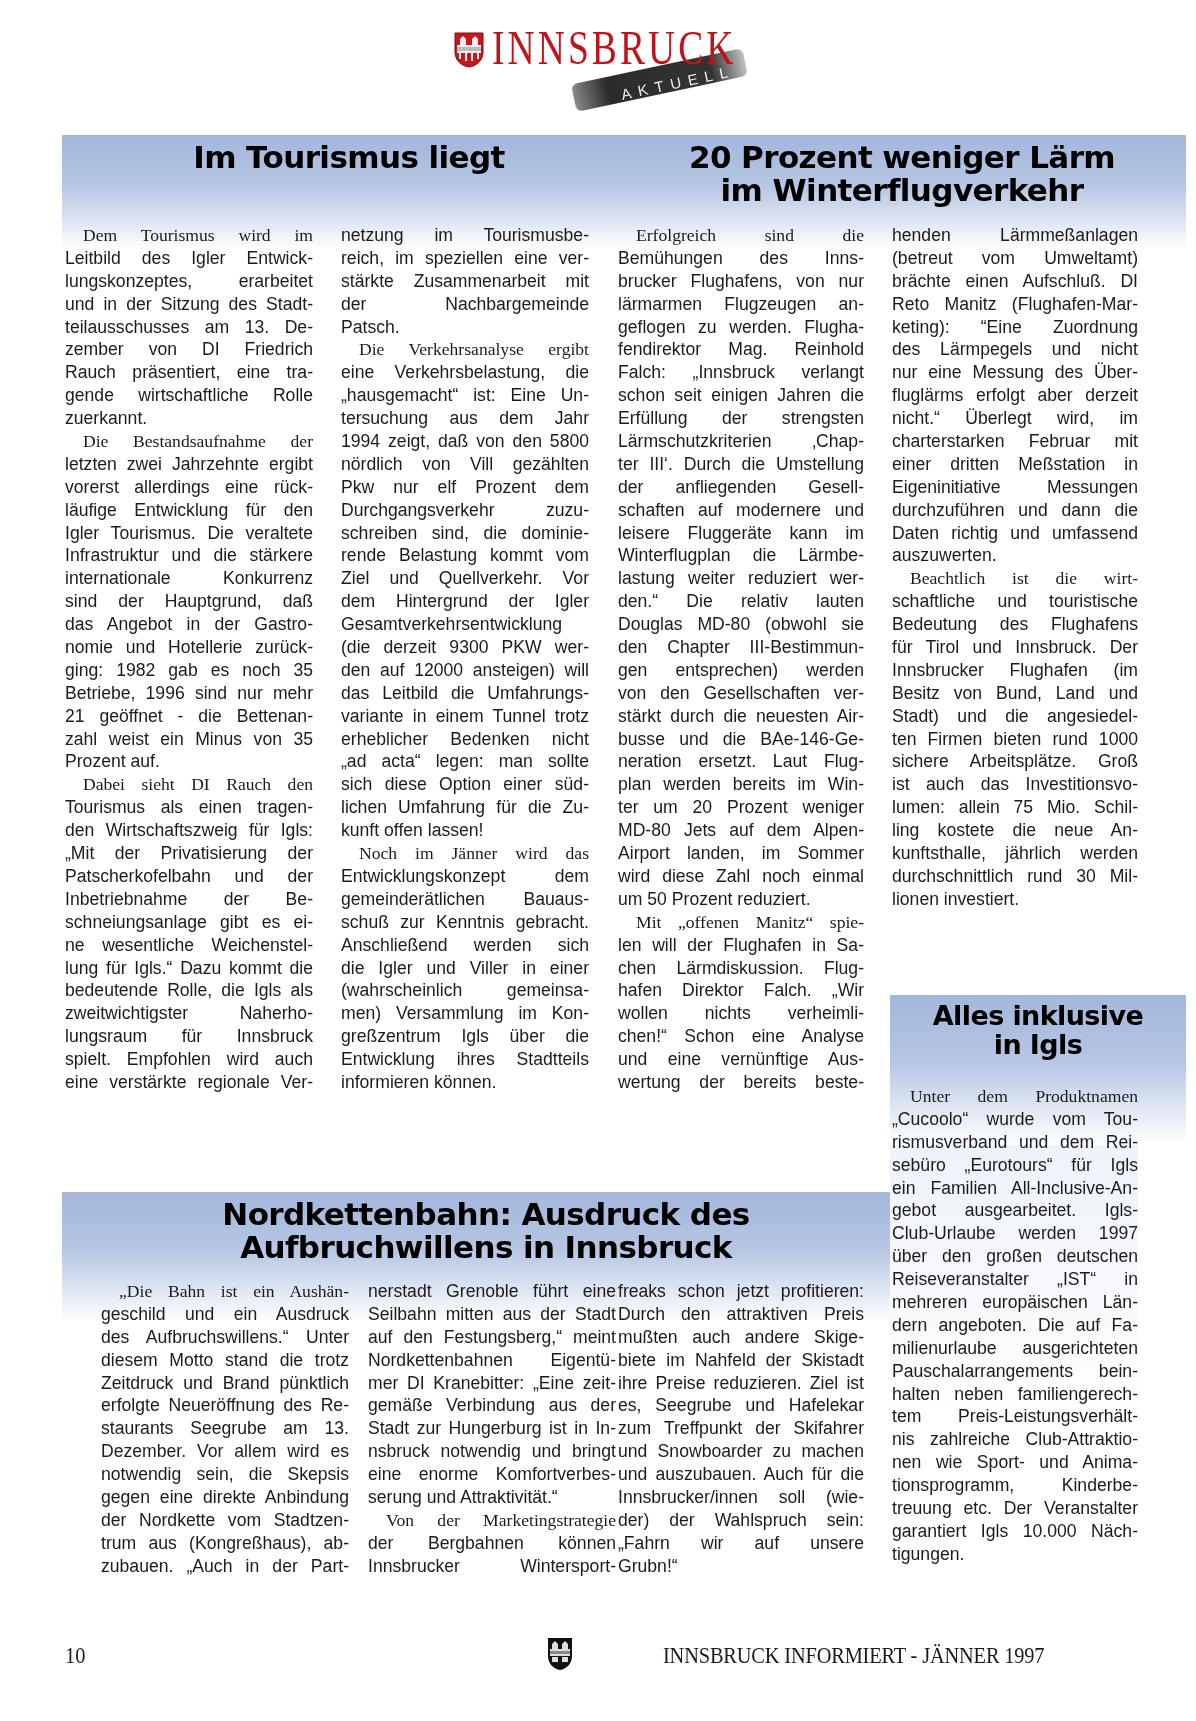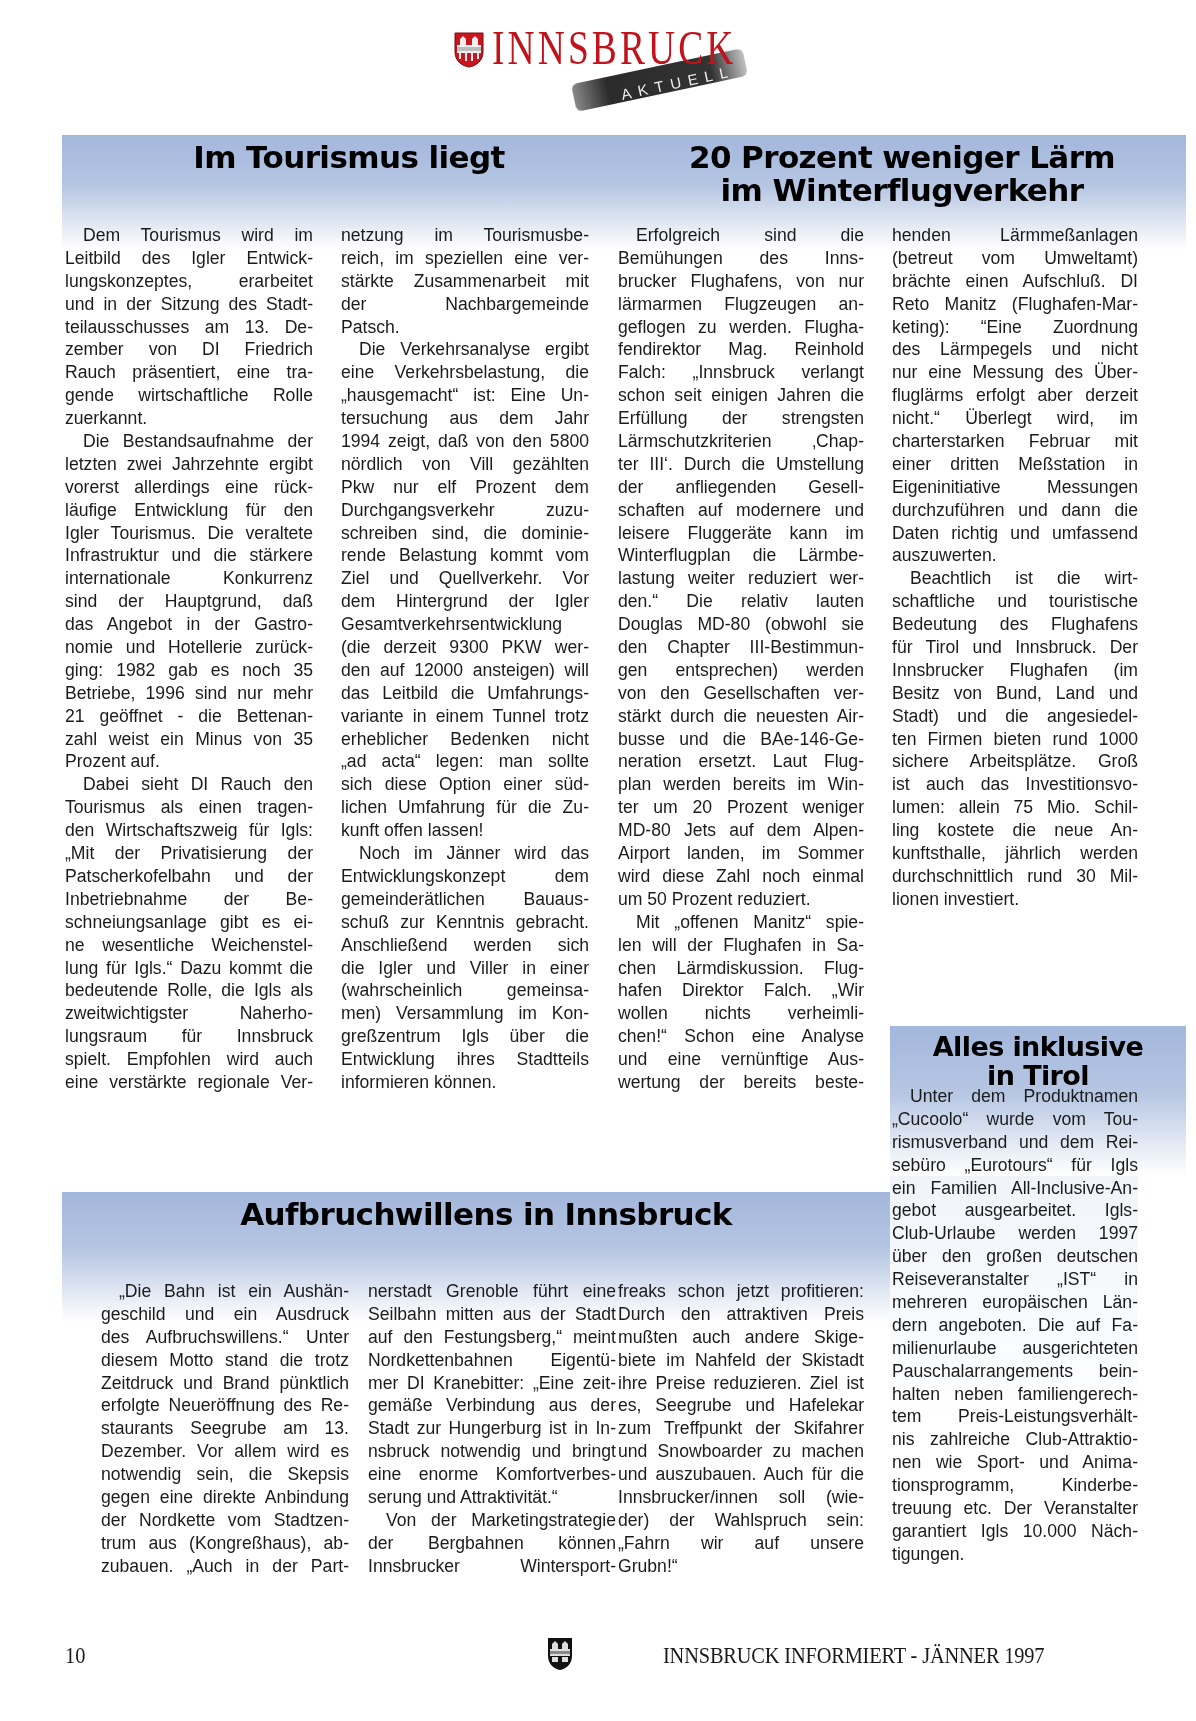--- a/index.html
+++ b/index.html
@@ -14,29 +14,29 @@
 
   
   .hbox { position: absolute; background: linear-gradient(180deg, #a3b7dc 0%, #b6c6e3 45%, #dfe6f2 75%, #ffffff 100%); padding-left: 48px; }
   .headline { position: absolute; left: 0; right: 0; text-align: center; font-family: "DejaVu Sans", sans-serif; font-weight: bold; color: #000; line-height: 1.08; }
   .hbox-1 { left: 62px; top: 135px; width: 526px; height: 115px; }
   .hbox-1 .headline { top: 6px; font-size: 31px; letter-spacing: -0.6px; }
   .hbox-2 { left: 618px; top: 135px; width: 520px; height: 115px; }
   .hbox-2 .headline { top: 6px; font-size: 31px; letter-spacing: -0.6px; text-align: center; }
   .hbox-3 { left: 62px; top: 1192px; width: 800px; height: 130px; }
   .hbox-3 .headline { top: 6px; font-size: 31px; letter-spacing: -0.6px; }
-  .hbox-4 { left: 890px; top: 995px; width: 248px; height: 150px; margin-top: 31px; }
+  .hbox-4 { left: 890px; top: 995px; width: 248px; height: 150px; }
   .hbox-4 .headline { top: 6px; font-size: 27px; letter-spacing: -0.6px; }
   .hbox-4-side { position: absolute; left: 890px; top: 1140px; width: 248px; height: 470px; background: linear-gradient(180deg, #eef2f9 0%, #ffffff 60%); }
 
   
   .col { position: absolute; font-size: 17.6px; line-height: 22.9px; color: #1b1b1b; }
   .col .ln { display: block; white-space: nowrap; text-align: justify; text-align-last: justify; height: 22.9px; overflow: visible; }
   .col .ln.end { text-align-last: left; }
-  .col .ln.ind { text-indent: 18px; }
+  .col .ln.ind { text-indent: 18px; font-family: Liberation Serif, serif; }
   .c1 { left: 65px; top: 224px; width: 248px; }
   .c2 { left: 341px; top: 224px; width: 248px; }
   .c3 { left: 618px; top: 224px; width: 246px; }
   .c4 { left: 892px; top: 224px; width: 246px; }
   .c5 { left: 65px; top: 1280px; width: 248px; margin-left: 36px; }
   .c6 { left: 342px; top: 1280px; width: 248px; margin-left: 26px; }
   .c7 { left: 618px; top: 1280px; width: 246px; }
   .c8 { left: 892px; top: 1085px; width: 246px; }
 
   
@@ -72,29 +72,30 @@
 
 <div class="hbox hbox-2">
   <div class="headline">
     <div>20 Prozent weniger Lärm</div>
     <div>im Winterflugverkehr</div>
   </div>
 </div>
 
 <div class="hbox hbox-3">
   <div class="headline">
+    <div>Nordkettenbahn: Ausdruck des</div>
     <div>Aufbruchwillens in Innsbruck</div>
   </div>
 </div>
 
 <div class="hbox-4-side"></div>
 <div class="hbox hbox-4">
   <div class="headline">
     <div>Alles inklusive</div>
-    <div>in Tirol</div>
+    <div>in Igls</div>
   </div>
 </div>
 
 <div class="col c1">
     <span class="ln ind">Dem Tourismus wird im</span>
     <span class="ln">Leitbild des Igler Entwick-</span>
     <span class="ln">lungskonzeptes, erarbeitet</span>
     <span class="ln">und in der Sitzung des Stadt-</span>
     <span class="ln">teilausschusses am 13. De-</span>
     <span class="ln">zember von DI Friedrich</span>

